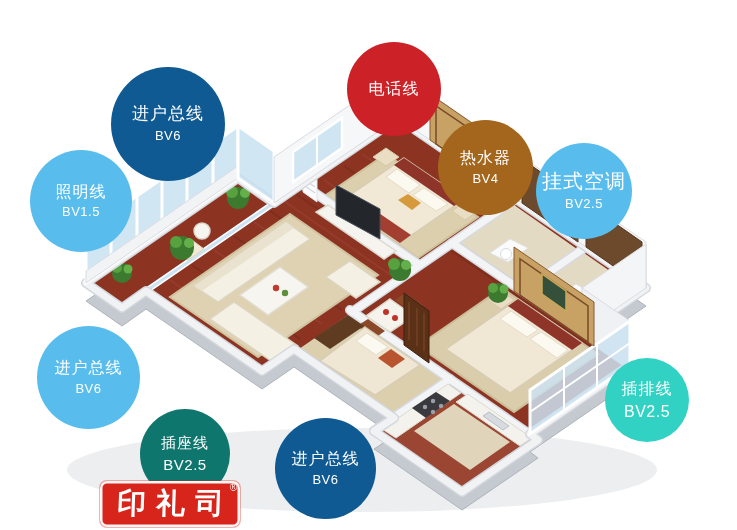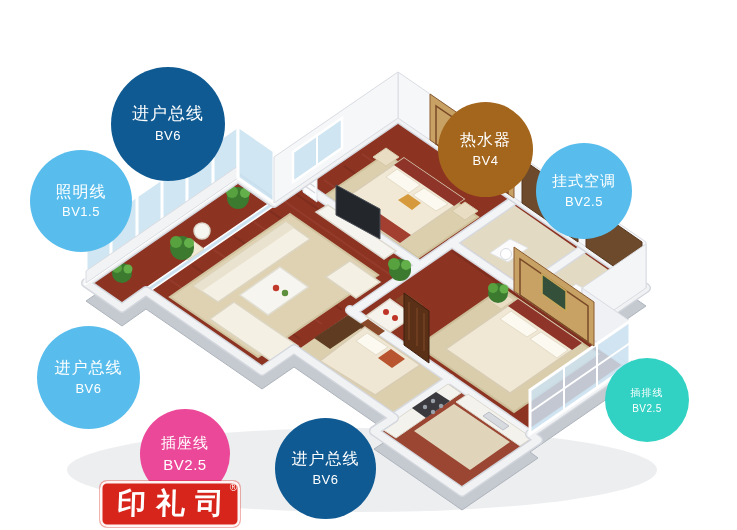--- a/index.html
+++ b/index.html
@@ -9,29 +9,29 @@
   .badge{position:absolute;border-radius:50%;color:#ffffff;display:flex;flex-direction:column;
          align-items:center;justify-content:center;text-align:center;gap:5px;line-height:1.1;
          font-weight:400;}
   .badge .bl{font-size:16px;letter-spacing:1px;}
   .badge .bs{font-size:13px;letter-spacing:0.5px;}
   .badge .bs:empty{display:none;}
   .b0{left:111px;top:67px;width:114px;height:114px;}
   .b0 .bl{font-size:17px;}
   .b1{left:30px;top:150px;width:102px;height:102px;}
   .b2{left:347px;top:42px;width:94px;height:94px;}
-  .b3{left:438px;top:102px;width:95px;height:95px;align-items:center;}
+  .b3{left:438px;top:120px;width:95px;height:95px;align-items:center;}
   .b4{left:536px;top:143px;width:96px;height:96px;}
-  .b4 .bl{font-size:15px;}
+  .b4 .bl{font-size:20px;}
   .b5{left:37px;top:326px;width:103px;height:103px;}
   .b6{left:140px;top:409px;width:90px;height:90px;}
   .b6 .bl,.b6 .bs{font-size:15px;}
   .b7{left:275px;top:418px;width:101px;height:101px;}
   .b8{left:605px;top:358px;width:84px;height:84px;}
-  .b8 .bl,.b8 .bs{font-size:10px;}
+  .b8 .bl,.b8 .bs{font-size:16px;}
   .b9{left:548px;top:439px;width:90px;height:90px;}
   .seal{position:absolute;left:100px;top:481px;width:140px;height:46px;border-radius:7px;
         display:flex;align-items:center;justify-content:center;
         box-shadow:inset 0 0 0 2.5px rgba(255,255,255,0.95), 0 0 0 1px rgba(216,37,27,0.35);}
   .seal-text{color:#ffffff;font-family:"Liberation Serif","DejaVu Serif",serif;font-weight:700;
         font-size:29px;letter-spacing:10px;padding-left:10px;transform:skewX(-2deg);}
   .seal-reg{position:absolute;top:1px;right:3px;color:#ffffff;font-size:10px;}
 </style>
 </head>
 <body>
@@ -252,33 +252,37 @@
   </svg>
 
   <div class="badge b0" style="background: rgb(15, 90, 146);">
     <span class="bl">进户总线</span>
     <span class="bs">BV6</span>
   </div>
   <div class="badge b1" style="background: rgb(88, 189, 236);">
     <span class="bl">照明线</span>
     <span class="bs">BV1.5</span>
   </div>
+  <div class="badge b2" style="background: rgb(203, 33, 39);">
+    <span class="bl">电话线</span>
+
+  </div>
   <div class="badge b3" style="background: rgb(163, 102, 28);">
     <span class="bl">热水器</span>
     <span class="bs">BV4</span>
   </div>
   <div class="badge b4" style="background: rgb(88, 189, 236);">
     <span class="bl">挂式空调</span>
     <span class="bs">BV2.5</span>
   </div>
   <div class="badge b5" style="background: rgb(88, 189, 236);">
     <span class="bl">进户总线</span>
     <span class="bs">BV6</span>
   </div>
-  <div class="badge b6" style="background: #ec4899;">
+  <div class="badge b6" style="background: #0f766e;">
     <span class="bl">插座线</span>
     <span class="bs">BV2.5</span>
   </div>
   <div class="badge b7" style="background: rgb(15, 90, 146);">
     <span class="bl">进户总线</span>
     <span class="bs">BV6</span>
   </div>
   <div class="badge b8" style="background: rgb(49, 210, 195);">
     <span class="bl">插排线</span>
     <span class="bs">BV2.5</span>

